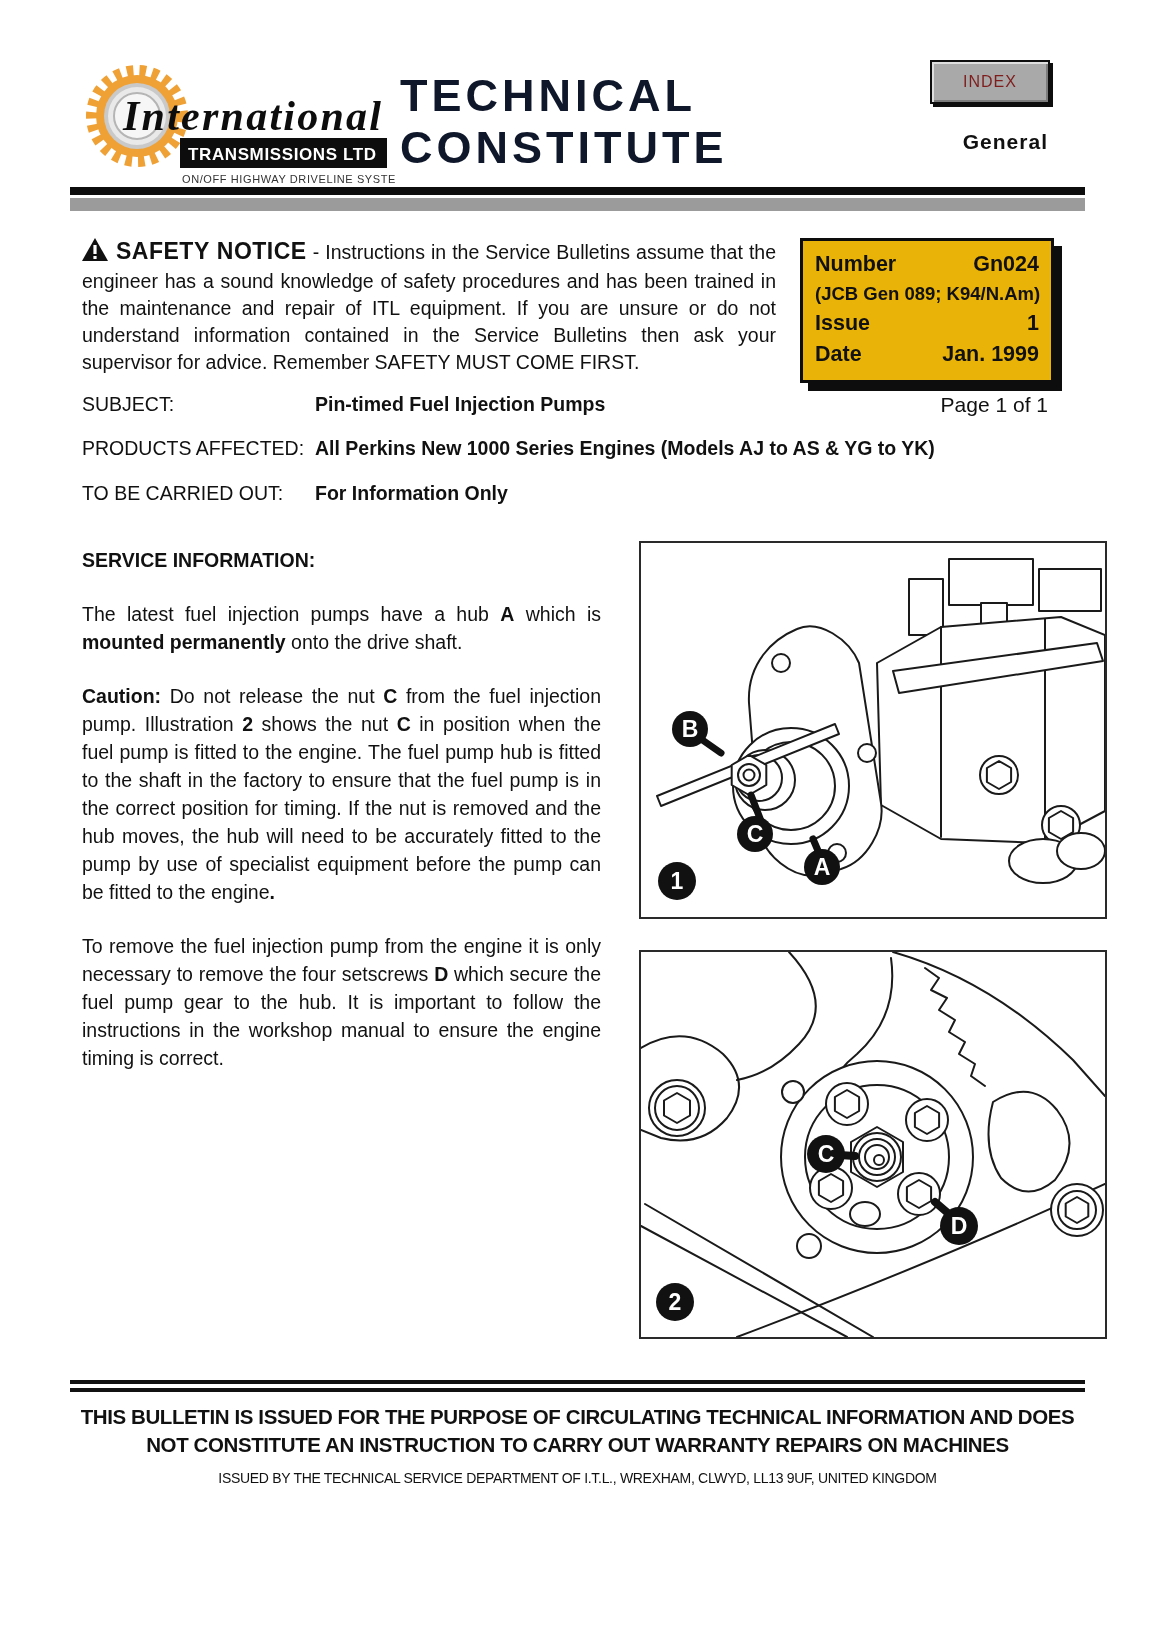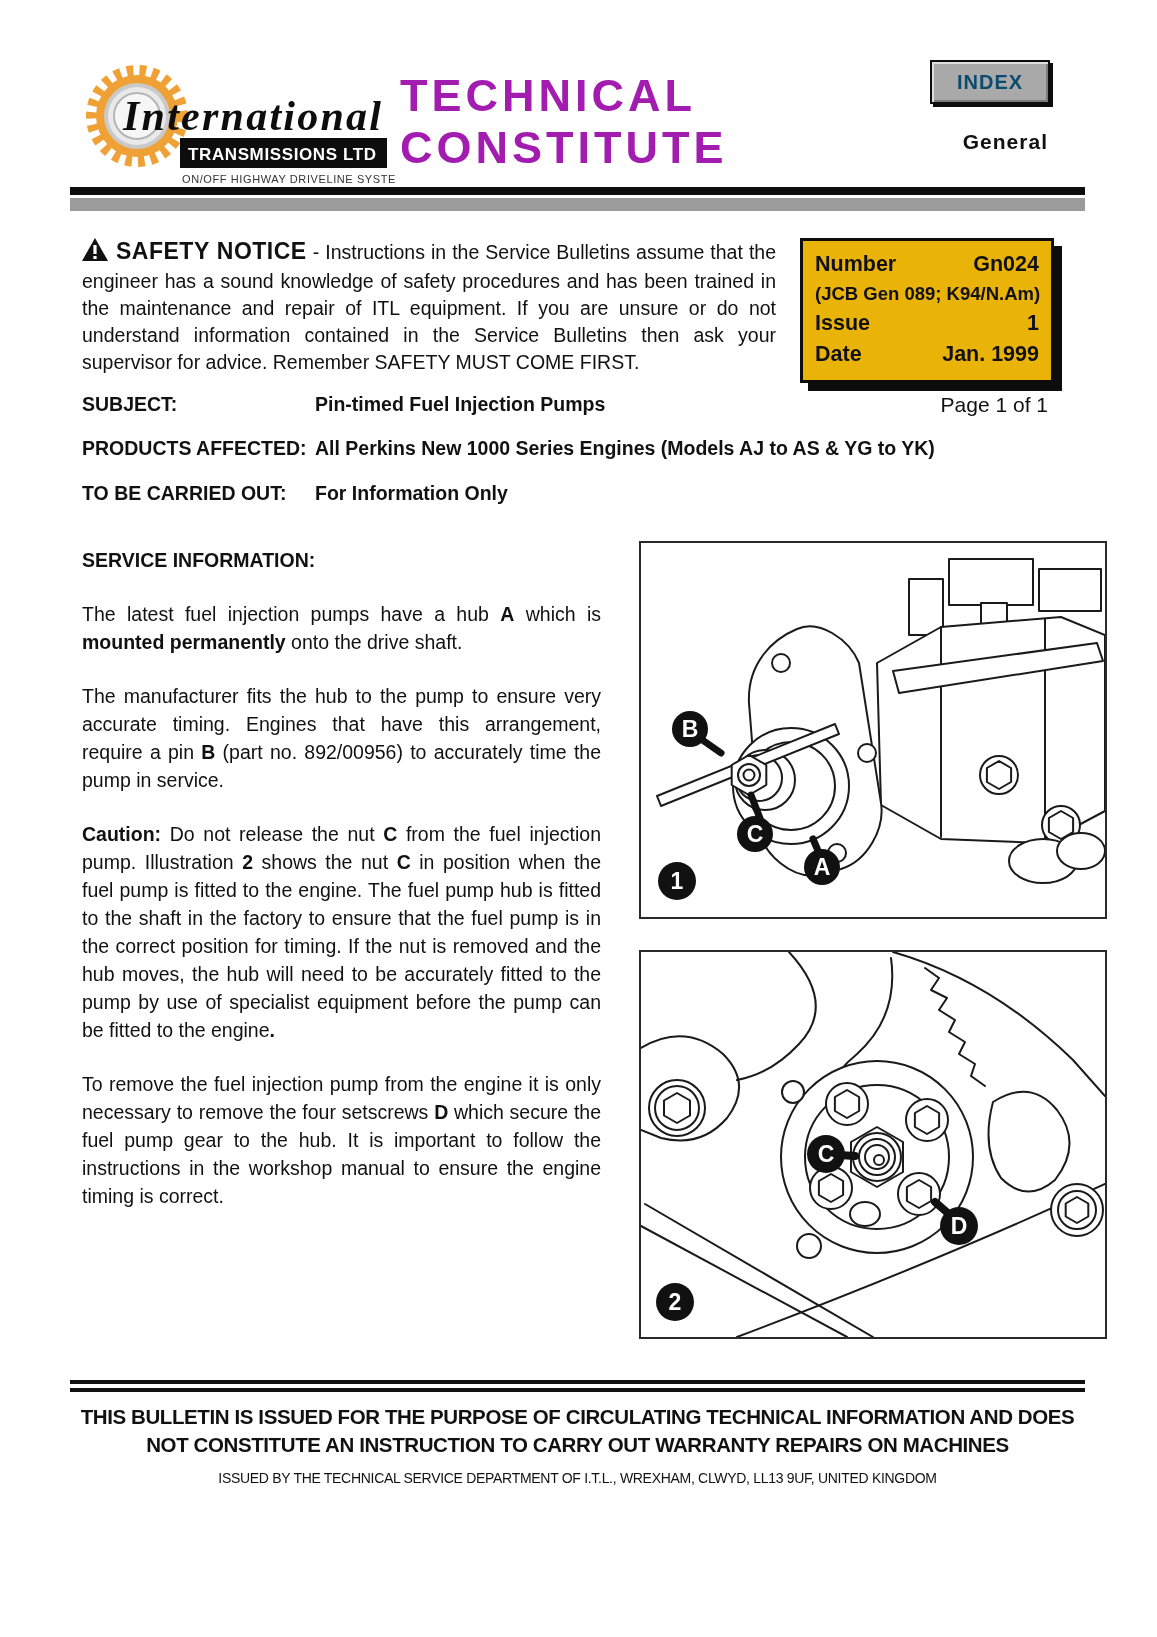--- a/index.html
+++ b/index.html
@@ -4,41 +4,41 @@
 <style>
   html,body{margin:0;padding:0;background:#e8e8e8;}
   .page{
     position:relative;width:1157px;height:1637px;background:#fff;
     font-family:"Liberation Sans","DejaVu Sans",sans-serif;color:#111;
     margin:0 auto;overflow:hidden;
   }
   .abs{position:absolute;}
   .b{font-weight:bold;}
   
-  .title{font-size:45px;font-weight:bold;letter-spacing:4px;line-height:52px;color:#a21caf;}
+  .title{font-size:45px;font-weight:bold;letter-spacing:4px;line-height:52px;color:#0f172a;}
   .index-btn{
     width:116px;height:40px;background:#a9a9a9;border:2px solid #0d0d0d;
     box-shadow:3px 3px 0 #0d0d0d, inset 2px 2px 0 #dedede, inset -2px -2px 0 #7c7c7c;
-    font-size:20px;font-weight:bold;letter-spacing:1px;color:#0c4a6e;
+    font-size:16px;font-weight:normal;letter-spacing:1px;color:#7f1d1d;
     display:flex;align-items:center;justify-content:center;cursor:pointer;
   }
   .general{font-size:21px;font-weight:bold;letter-spacing:1px;text-align:right;}
   .bar-black{background:#0d0d0d;height:8px;}
   .bar-gray{background:#9b9b9b;height:13px;}
   
   .notice{font-size:19.5px;line-height:27px;text-align:justify;}
   .notice .head{font-size:23px;font-weight:bold;letter-spacing:0.5px;}
   .infobox{
     width:224px;background:#eab308;border:3px solid #0d0d0d;box-shadow:8px 8px 0 #0d0d0d;
     padding:8px 12px 10px 12px;
   }
   .infobox .row{display:flex;justify-content:space-between;font-weight:bold;font-size:21.5px;line-height:31px;}
   .infobox .sub{font-weight:bold;font-size:18.5px;line-height:28px;white-space:nowrap;}
   
-  .meta-label{font-weight:bold;font-size:19.5px;}
+  .meta-label{font-weight:normal;font-size:19.5px;}
   .meta-value{font-weight:bold;font-size:19.5px;}
   .page-num{font-size:21px;text-align:right;}
   
   .bodycol{width:519px;font-size:19.5px;line-height:28px;}
   .bodycol h3{font-size:19.5px;margin:0 0 26px 0;}
   .body-p{margin:0 0 26px 0;text-align:justify;}
   
   .figbox{border:2px solid #2a2a2a;background:#fff;}
   .figbox svg{display:block;}
   .ln{fill:none;stroke:#1a1a1a;stroke-width:2;stroke-linejoin:round;stroke-linecap:round;}
@@ -116,21 +116,20 @@
 
   <div class="abs meta-label" style="left:82px;top:437px;">PRODUCTS AFFECTED:</div>
   <div class="abs meta-value" style="left:315px;top:437px;">All Perkins New 1000 Series Engines (Models AJ to AS &amp; YG to YK)</div>
 
   <div class="abs meta-label" style="left:82px;top:482px;">TO BE CARRIED OUT:</div>
   <div class="abs meta-value" style="left:315px;top:482px;">For Information Only</div>
 
   <div class="abs bodycol" style="left:82px;top:546px;">
     <h3>SERVICE INFORMATION:</h3>
     <p class="body-p"><span>The latest fuel injection pumps have a hub </span><span class="b">A</span><span> which is </span><span class="b">mounted permanently</span><span> onto the drive shaft.</span></p>
-    <p class="body-p"><span>The manufacturer fits the hub to the pump to ensure very accurate timing.  Engines that have this arrangement, require a pin </span><span class="b">B</span><span> (part no. 892/00956) to accurately time the pump in service.</span></p>
     <p class="body-p"><span class="b">Caution:</span><span> Do not release the nut </span><span class="b">C</span><span> from the fuel injection pump.  Illustration </span><span class="b">2</span><span> shows the nut </span><span class="b">C</span><span> in position when the fuel pump is fitted to the engine.  The fuel pump hub is fitted to the shaft in the factory to ensure that the fuel pump is in the correct position for timing.  If the nut is removed and the hub moves, the hub will need to be accurately fitted to the pump by use of specialist equipment before the pump can be fitted to the engine</span><span class="b">.</span></p>
     <p class="body-p"><span>To remove the fuel injection pump from the engine it is only necessary to remove the four setscrews </span><span class="b">D</span><span> which secure the fuel pump gear to the hub.  It is important to follow the instructions in the workshop manual to ensure the engine timing is correct.</span></p>
   </div>
 
   <div class="abs figbox" style="left:639px;top:541px;width:464px;height:374px;">
     <svg width="464" height="374" viewBox="0 0 464 374">
 
       <rect x="268" y="36" width="34" height="56" class="lnf"></rect>
       <rect x="308" y="16" width="84" height="46" class="lnf"></rect>
       <rect x="398" y="26" width="62" height="42" class="lnf"></rect>

